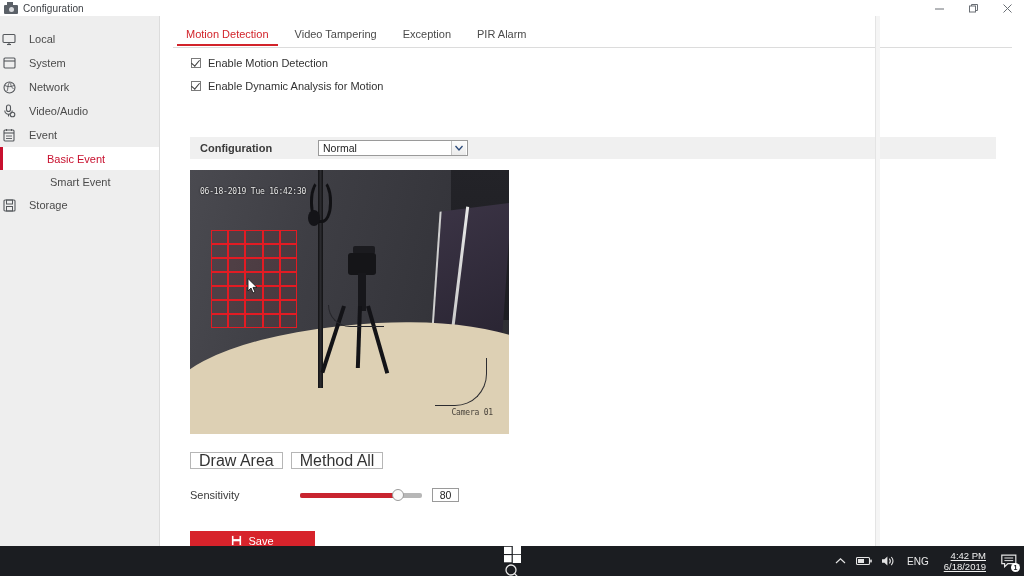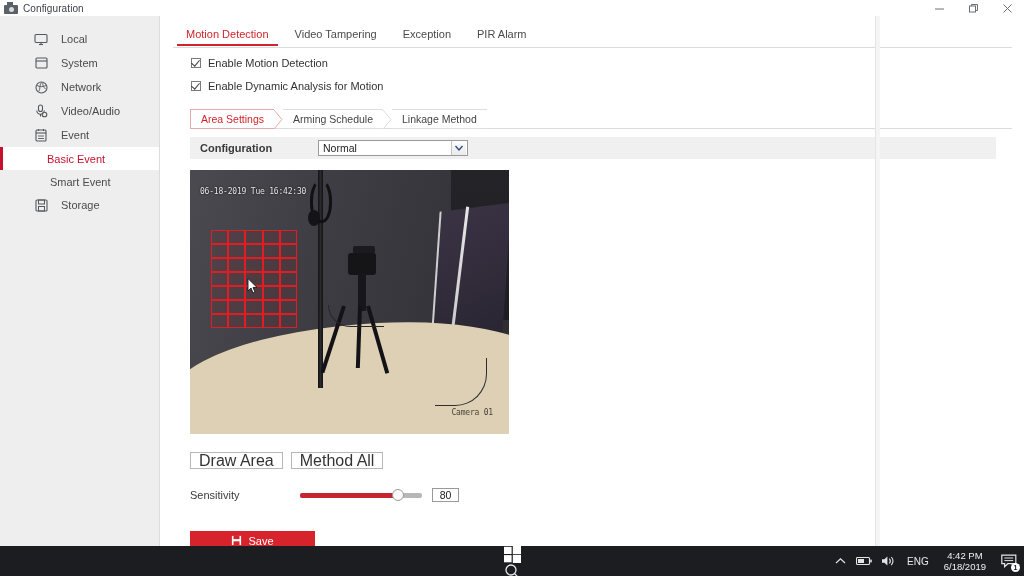--- a/index.html
+++ b/index.html
@@ -61,21 +61,21 @@
   
   .sidebar {
     position: absolute; left: 0; top: 16px;
     width: 160px; height: 530px;
     background: #eeeeee;
     border-right: 1px solid #dcdcdc;
   }
   .side-item {
     display: flex; align-items: center;
     height: 24px;
-    padding-left: 32px;
+    padding-left: 0;
     color: #4b4b4b;
     font-size: 11px;
   }
   .side-item .ico {
     width: 18px; height: 16px;
     margin-right: 11px;
     display: flex; align-items: center; justify-content: center;
     color: #55585c;
   }
   .side-item .ico svg { display: block; }
@@ -414,22 +414,23 @@
     width: 24px; height: 30px;
     display: flex; align-items: center; justify-content: center;
   }
   .tray-lang {
     font-size: 10px; color: #eaeaea;
     padding: 0 7px;
   }
   .tray-clock {
     font-size: 9.5px; color: #f0f0f0;
     line-height: 11px;
-    text-align: center;
+    text-align: right;
     padding: 0 8px;
+    text-decoration: underline;
   }
   .tray-notify {
     width: 30px; height: 30px;
     display: flex; align-items: center; justify-content: center;
     position: relative;
   }
   .notify-badge {
     position: absolute; right: 4px; bottom: 4px;
     background: #ffffff; color: #1b1d21;
     border-radius: 50%;
@@ -577,41 +578,20 @@
 
     <div class="chkrow" style="top:41px">
       <span class="chk on"></span>
       <span>Enable Motion Detection</span>
     </div>
     <div class="chkrow" style="top:64px">
       <span class="chk on"></span>
       <span>Enable Dynamic Analysis for Motion</span>
     </div>
 
-    <div class="arrowtabs">
-      <div class="atab">
-        <span>Area Settings</span>
-        <span class="chev">
-          <svg class="chevsvg" width="9" height="19" viewBox="0 0 9 19">
-              <path d="M0 0 L8 9.5 L0 19" fill="#fff" stroke="#e8a9ad" stroke-width="1"></path>
-            </svg>
-        </span>
-      </div>
-      <div class="atab" style="margin-left:9px">
-        <span>Arming Schedule</span>
-        <span class="chev">
-          <svg class="chevsvg" width="9" height="19" viewBox="0 0 9 19">
-              <path d="M0 0 L8 9.5 L0 19" fill="#fff" stroke="#dedede" stroke-width="1"></path>
-            </svg>
-        </span>
-      </div>
-      <div class="atab" style="margin-left:9px">
-        <span>Linkage Method</span>
-      </div>
-    </div>
 
     <div class="confband">
       <div class="conf-label">Configuration</div>
       <div class="conf-select">
         <span>Normal</span>
         <span class="caret">
           <svg width="8" height="6" viewBox="0 0 8 6">
               <path d="M0.5 1 L4 5 L7.5 1" fill="none" stroke="#2b4a7a" stroke-width="1.3"></path>
             </svg>
         </span>

